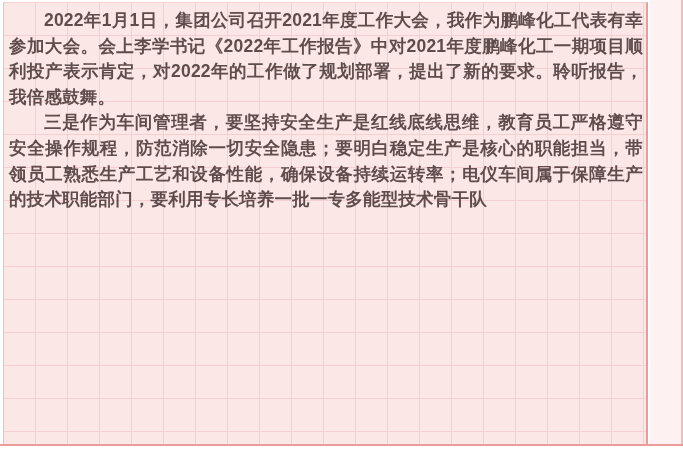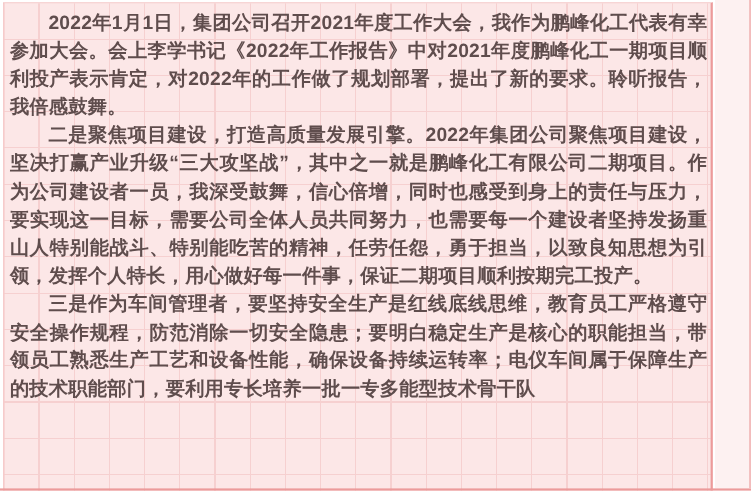--- a/index.html
+++ b/index.html
@@ -58,19 +58,18 @@
     margin:0;
   }
 </style>
 </head>
 <body>
 
 <div class="canvas">
   <div class="paper">
     <div class="doc-text" id="doc-body">
         <p class="para"><span>2022年1月1日，集团公司召开2021年度工作大会，我作为鹏峰化工代表有幸参加大会。会上李学书记《2022年工作报告》中对2021年度鹏峰化工一期项目顺利投产表示肯定，对2022年的工作做了规划部署，提出了新的要求。聆听报告，我倍感鼓舞。</span></p>
-        <p class="para"><span>二是聚焦项目建设，打造高质量发展引擎。2022年集团公司聚焦项目建设，坚决打赢产业升级“三大攻坚战”，其中之一就是鹏峰化工有限公司二期项目。作为公司建设者一员，我深受鼓舞，信心倍增，同时也感受到身上的责任与压力，要实现这一目标，需要公司全体人员共同努力，也需要每一个建设者坚持发扬重山人特别能战斗、特别能吃苦的精神，任劳任怨，勇于担当，以致良知思想为引领，发挥个人特长，用心做好每一件事，保证二期项目顺利按期完工投产。</span></p>
         <p class="para"><span>三是作为车间管理者，要坚持安全生产是红线底线思维，教育员工严格遵守安全操作规程，防范消除一切安全隐患；要明白稳定生产是核心的职能担当，带领员工熟悉生产工艺和设备性能，确保设备持续运转率；电仪车间属于保障生产的技术职能部门，要利用专长培养一批一专多能型技术骨干队</span></p>
       </div>
   </div>
   <div class="right-margin"></div>
   <div class="bottom-line"></div>
 </div>
 
 </body></html>

